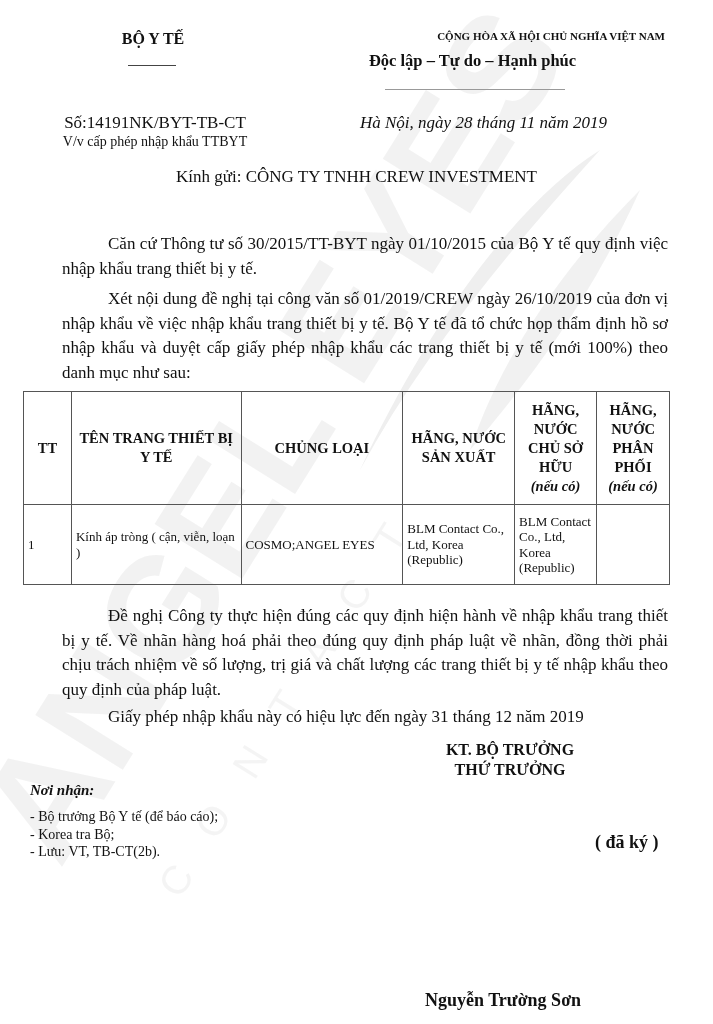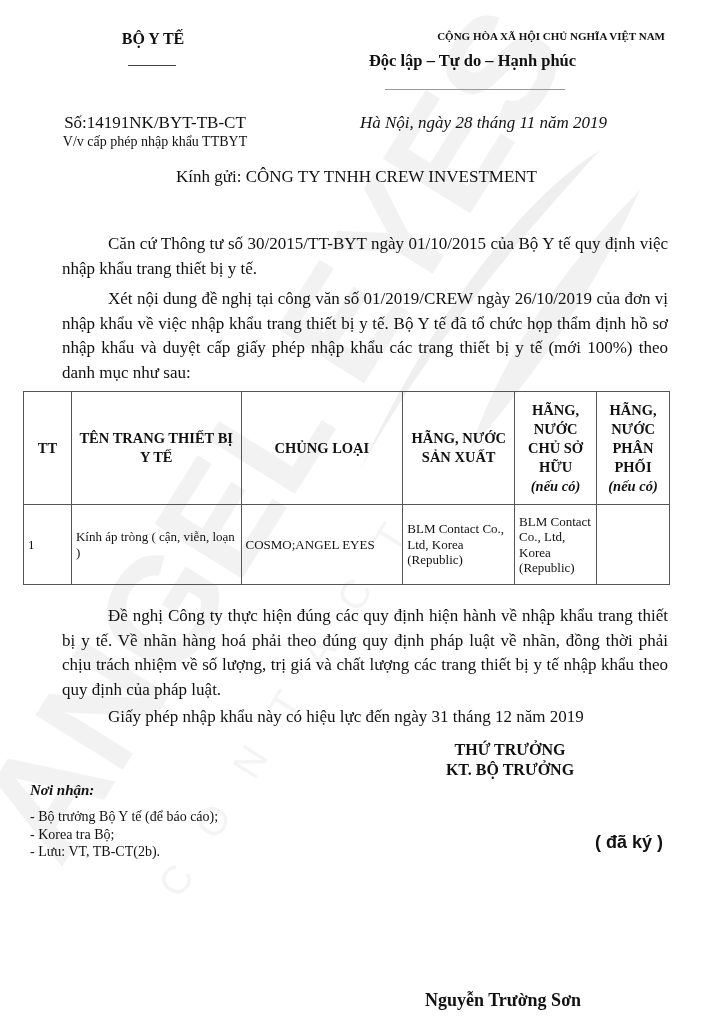--- a/index.html
+++ b/index.html
@@ -28,21 +28,21 @@
   .p3 { top:604px; }
   .p4 { left:62px; top:707px; width:606px; font-size:17px; }
 
   table.items { position:absolute; left:23px; top:391px; width:647px; border-collapse:collapse; }
   table.items th, table.items td { border:1px solid #555; vertical-align:middle; }
   table.items th { font-weight:bold; font-size:14.5px; text-align:center; line-height:19px; height:112px; padding:0 4px; }
   table.items th .note { font-style:italic; display:block; }
   table.items td { font-size:13px; line-height:15.5px; height:79px; padding:0 4px; text-align:left; }
 
   .sign-title { left:400px; top:740px; width:220px; text-align:center; font-weight:bold; font-size:16px; line-height:20px; }
-  .signed { left:595px; top:832px; font-weight:bold; font-size:18px; font-family:Liberation Sans, sans-serif; }
+  .signed { left:595px; top:832px; font-weight:bold; font-size:18px; font-family:Liberation Serif, serif; }
   .signer { left:425px; top:990px; font-weight:bold; font-size:18px; }
 
   .recv-label { left:30px; top:782px; font-weight:bold; font-style:italic; font-size:15px; }
   .recv-list { left:30px; top:808px; font-size:14px; line-height:17.5px; margin:0; padding:0; list-style:none; }
 </style>
 </head>
 <body>
 
 <svg class="watermark" viewBox="0 0 713 1024">
   <g opacity="0.55">
@@ -99,22 +99,22 @@
         <td>BLM Contact Co., Ltd, Korea (Republic)</td>
         <td></td>
       </tr>
     </tbody>
   </table>
 
   <div class="abs para p3"><span class="indent"></span><span>Đề nghị Công ty thực hiện đúng các quy định hiện hành về nhập khẩu trang thiết bị y tế. Về nhãn hàng hoá phải theo đúng quy định pháp luật về nhãn, đồng thời phải chịu trách nhiệm về số lượng, trị giá và chất lượng các trang thiết bị y tế nhập khẩu theo quy định của pháp luật.</span></div>
   <div class="abs p4"><span class="indent" style="display:inline-block;width:46px"></span><span>Giấy phép nhập khẩu này có hiệu lực đến ngày 31 tháng 12 năm 2019</span></div>
 
   <div class="abs sign-title">
+    <div>KT. BỘ TRƯỞNG</div>
     <div>THỨ TRƯỞNG</div>
-    <div>KT. BỘ TRƯỞNG</div>
   </div>
 
   <div class="abs recv-label">Nơi nhận:</div>
   <ul class="abs recv-list">
     <li>- Bộ trưởng Bộ Y tế (để báo cáo);</li>
     <li>- Korea tra Bộ;</li>
     <li>- Lưu: VT, TB-CT(2b).</li>
   </ul>
 
   <div class="abs signed">( đã ký )</div>

